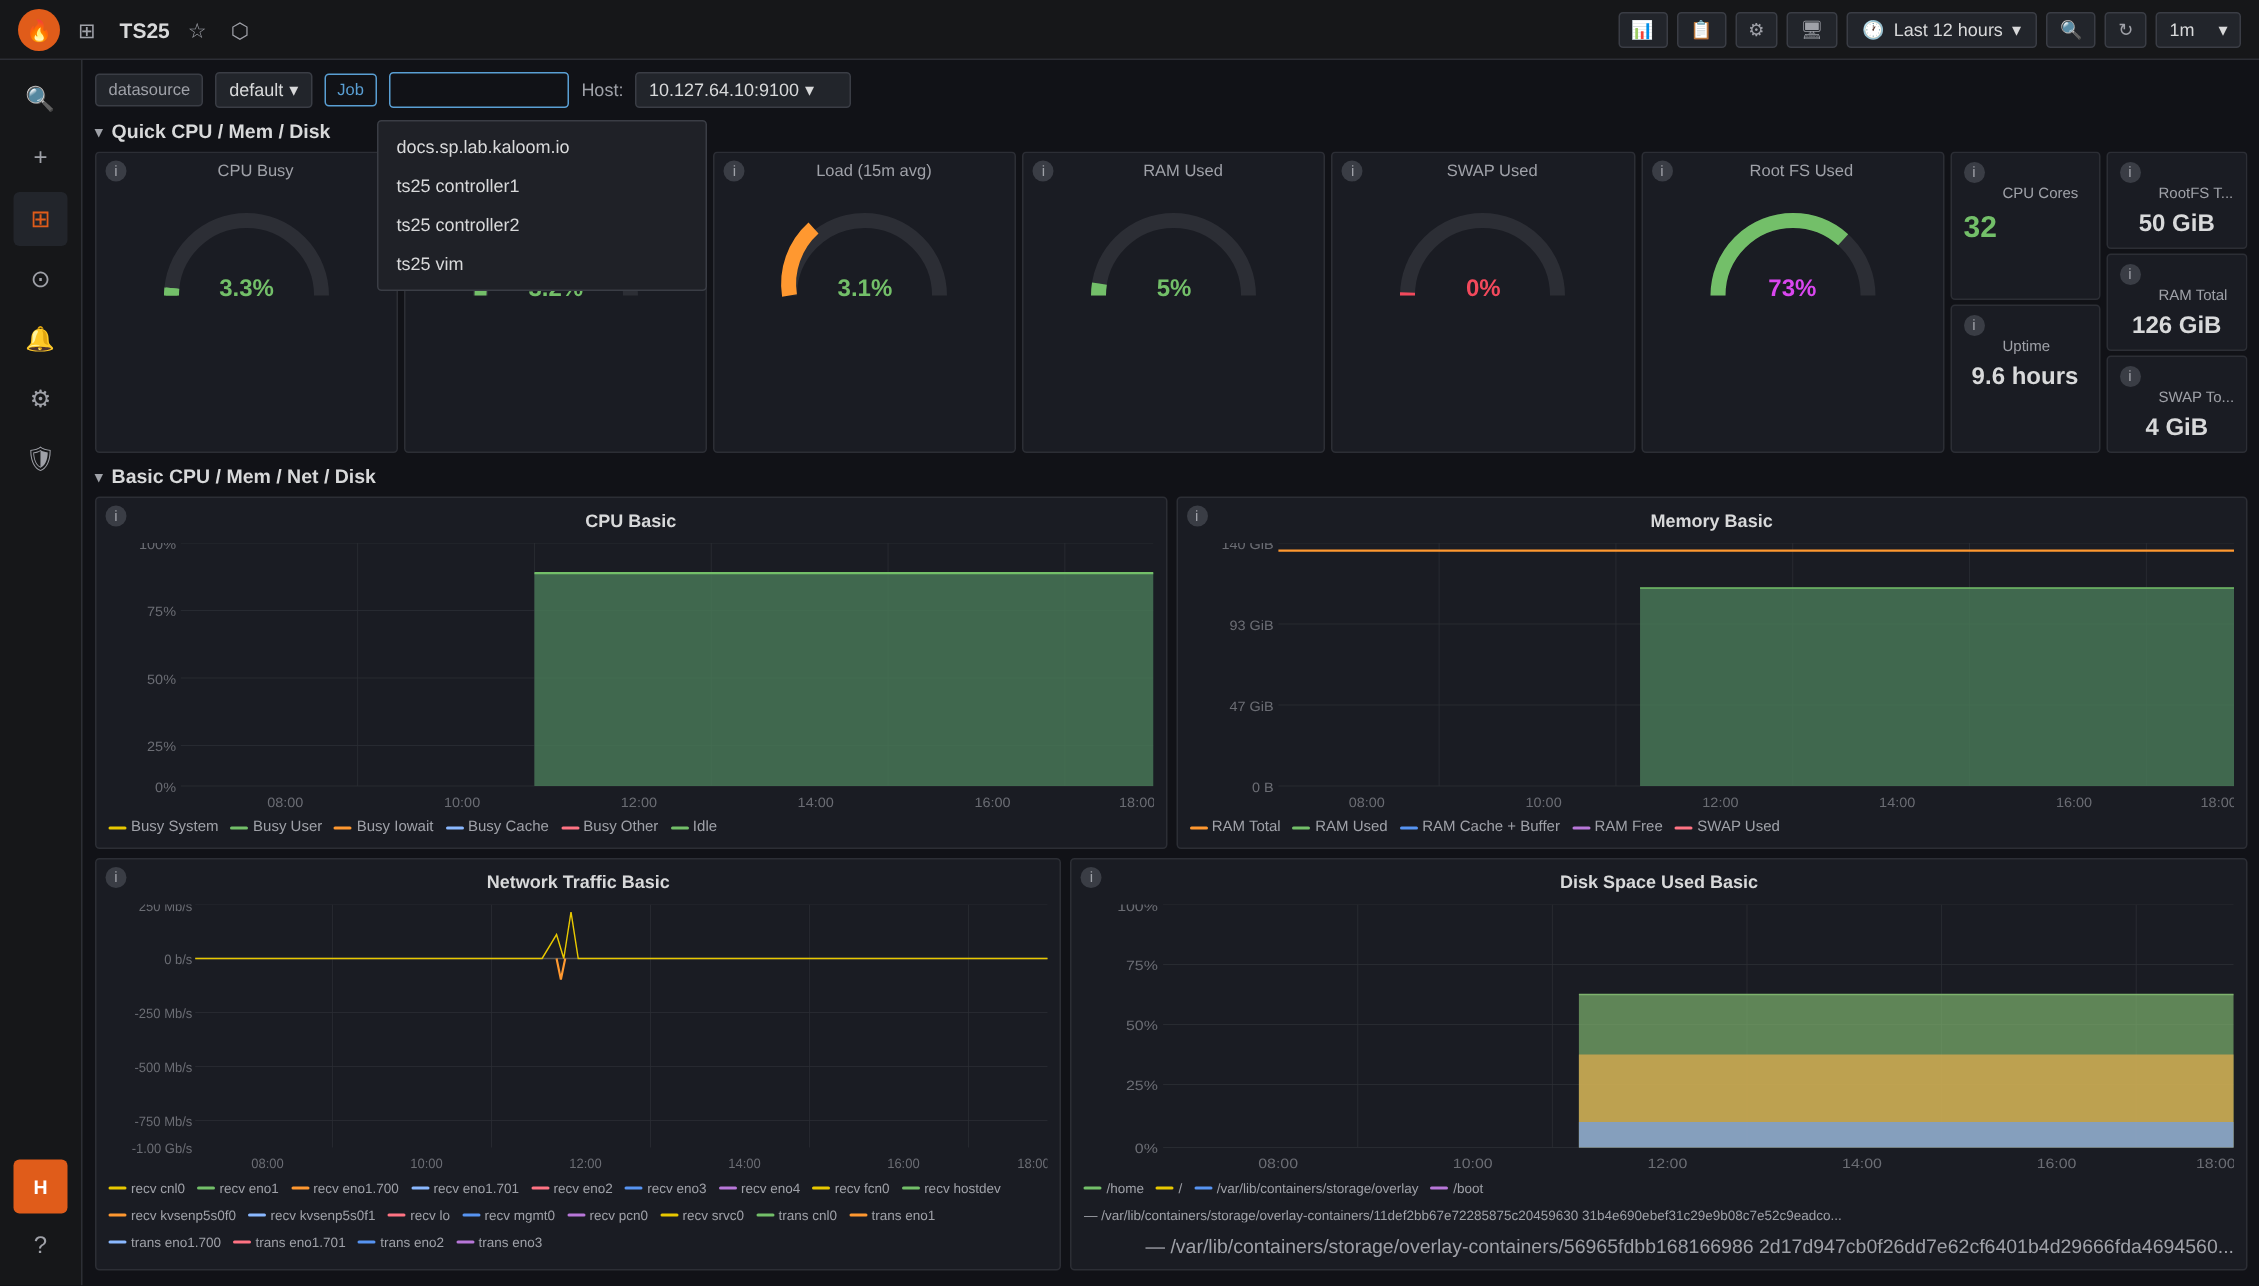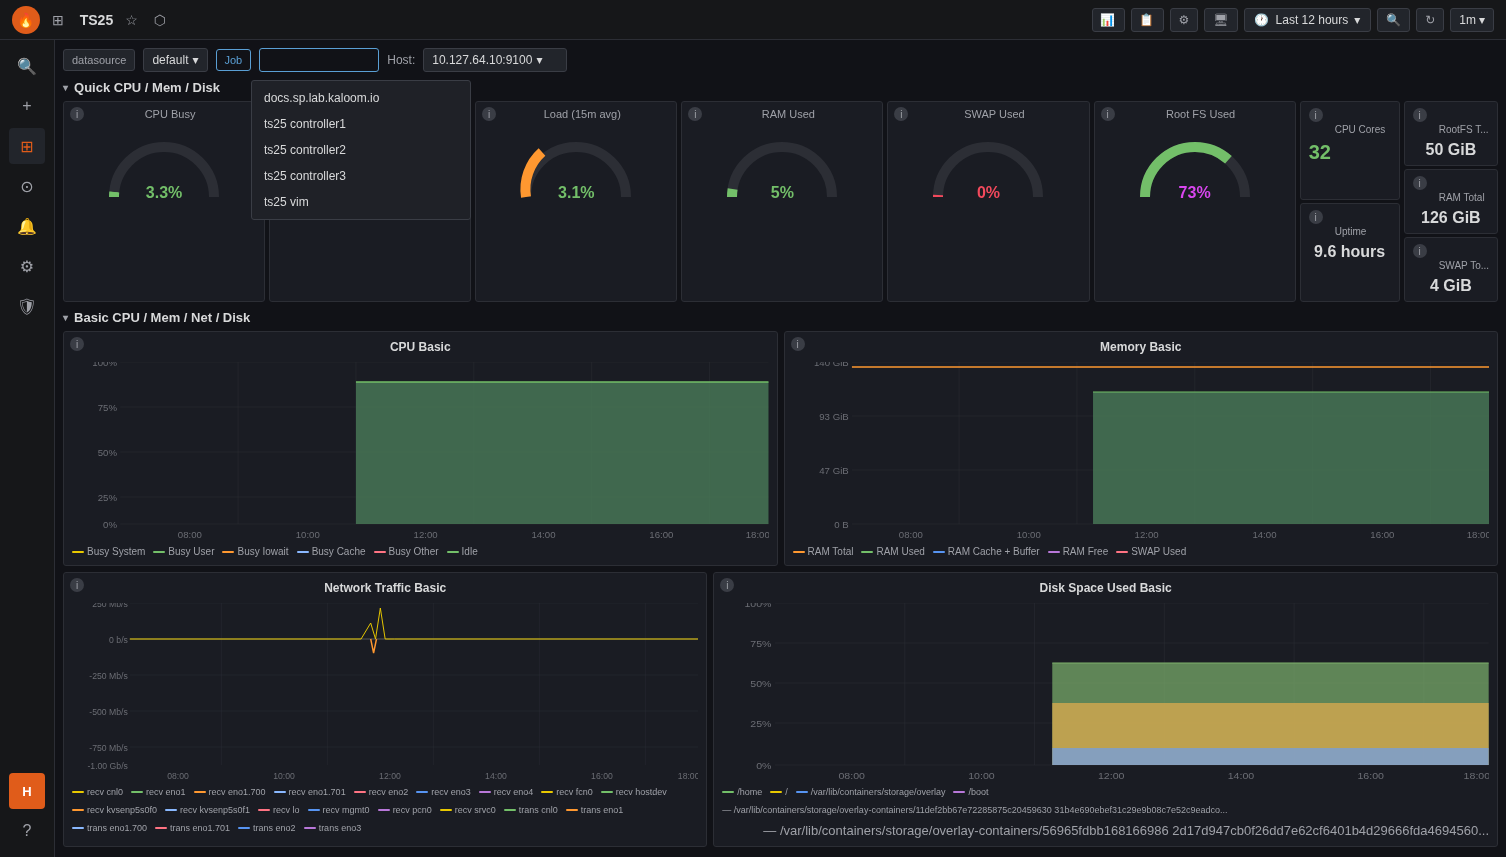--- a/index.html
+++ b/index.html
@@ -56,21 +56,21 @@
       cursor: pointer;
     }
     .refresh-interval {
       background: #22252b;
       border: 1px solid #3a3d45;
       border-radius: 3px;
       color: #d8d9da;
       padding: 4px 8px;
       font-size: 12px;
       cursor: pointer;
-      display: flex; align-items: center; gap: 3px;
+      display: flex; align-items: center; gap: 16px;
     }
 
     
     .layout {
       display: flex;
       height: calc(857px - 40px);
     }
     .sidebar {
       width: 55px;
       background: #161719;
@@ -380,21 +380,20 @@
         <span>default</span>
         <span>▾</span>
       </div>
       <span class="toolbar-label" style="background:transparent;border:1px solid #5a9fd4;color:#5a9fd4;">Job</span>
       <input class="toolbar-input" type="text" value="" style="">
 
       <div class="dropdown-menu">
         <div class="dropdown-item">docs.sp.lab.kaloom.io</div>
         <div class="dropdown-item">ts25 controller1</div>
         <div class="dropdown-item">ts25 controller2</div>
-        <div class="dropdown-item">ts25 controller3</div>
         <div class="dropdown-item">ts25 vim</div>
       </div>
       <span class="toolbar-host-label">Host:</span>
       <div class="toolbar-host-select">
         <span>10.127.64.10:9100</span>
         <span>▾</span>
       </div>
     </div>
 
     <div class="section-header">

